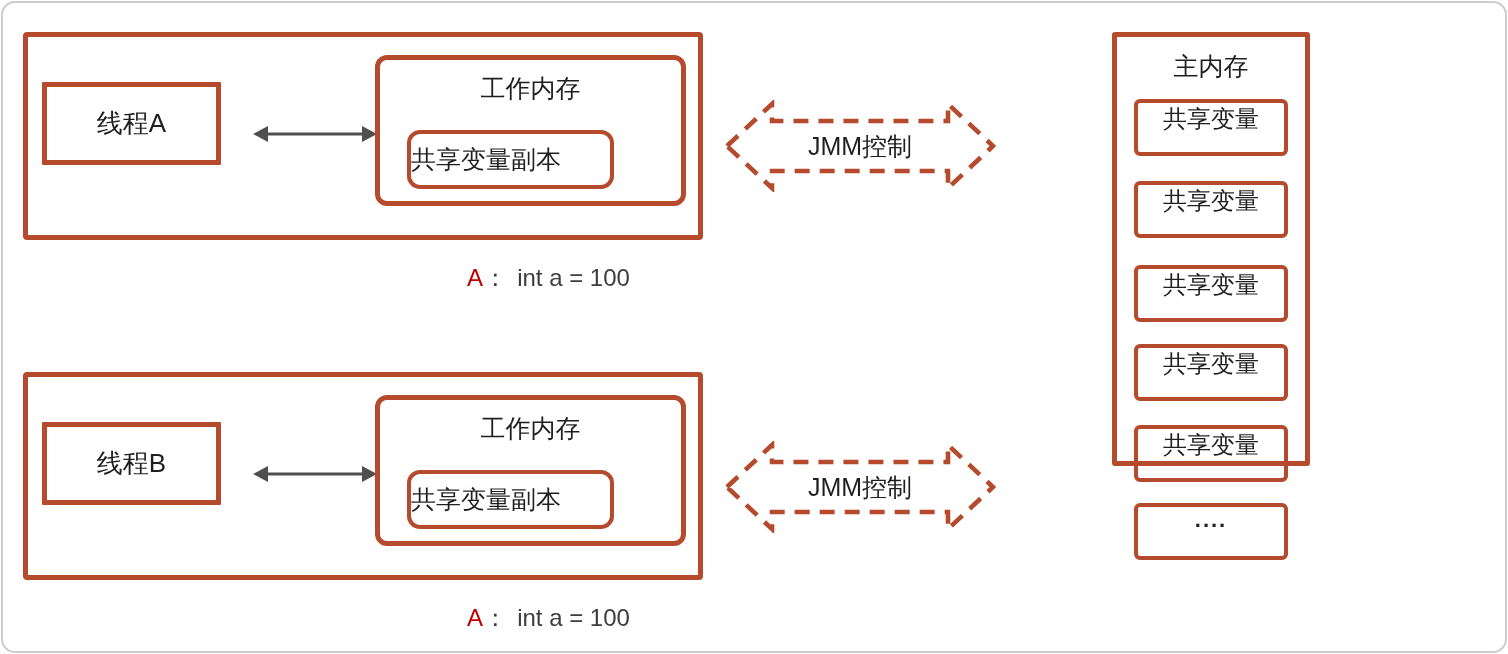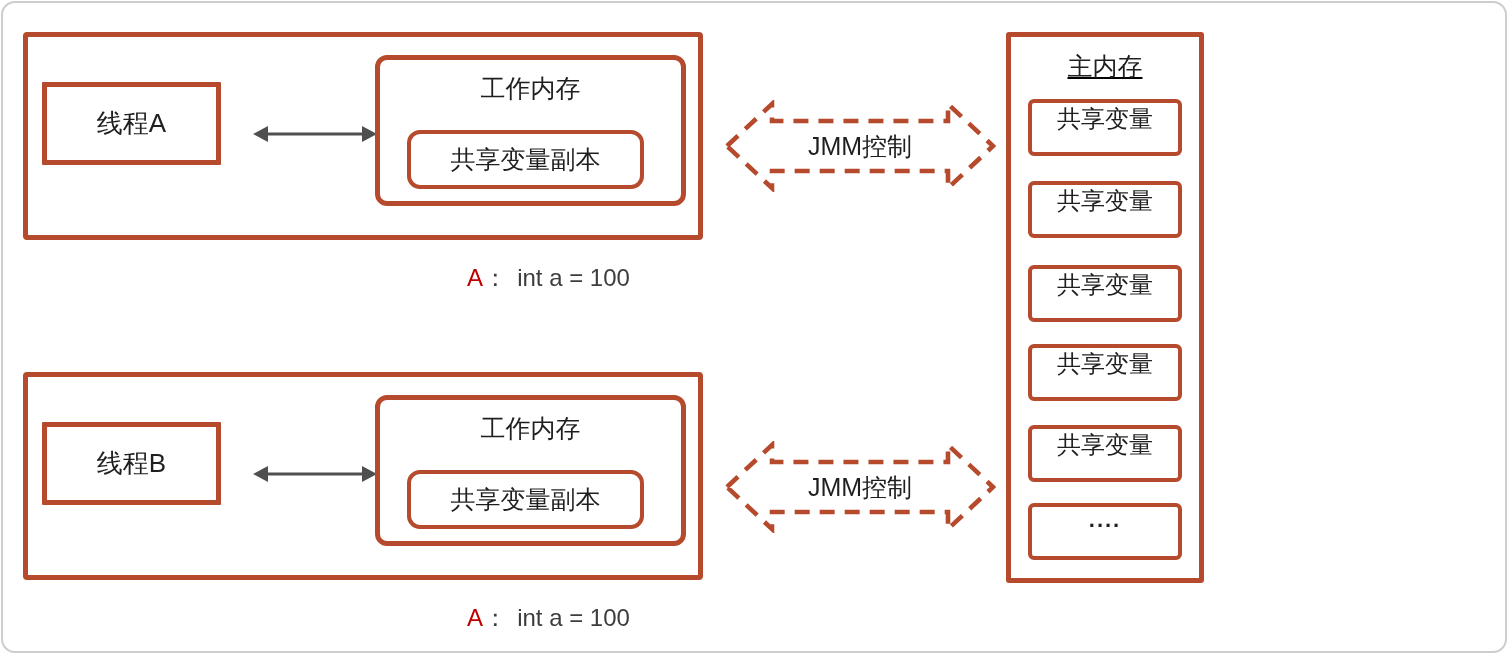--- a/index.html
+++ b/index.html
@@ -54,24 +54,24 @@
   .working-box{
     position:absolute;left:347px;top:18px;width:311px;height:151px;
     border:5px solid var(--box-border);
     border-radius:12px;
   }
   .working-label{
     margin-top:12px;text-align:center;
     font-size:25px;color:var(--label-text);
   }
   .copy-box{
-    position:absolute;left:27px;top:70px;width:237px;height:59px;
+    position:absolute;left:27px;top:70px;width:207px;height:59px;
     border:4px solid var(--box-border);
     border-radius:13px;
-    display:flex;align-items:center;justify-content:center;
+    display:flex;align-items:center;justify-content:flex-start;
     font-size:25px;color:var(--label-text);
   }
 
   .annotation{
     position:absolute;left:365px;top:225px;width:311px;
     text-align:center;
     font-size:24px;color:var(--annotation-value);
     white-space:nowrap;
   }
   .annotation .key{color:var(--annotation-key);}
@@ -91,24 +91,23 @@
     stroke-dasharray:15 10;
   }
   .jmm-label{
     position:absolute;inset:0;
     display:flex;align-items:center;justify-content:center;
     font-size:25px;color:var(--label-text);
   }
 
   
   .main-memory{
-    position:absolute;left:1006px;top:32px;width:198px;height:551px;
+    position:absolute;left:1112px;top:32px;width:198px;height:434px;
     border:5px solid var(--box-border);
     border-radius:3px;
-    text-decoration:underline;
   }
   .mm-title{
     margin-top:13px;text-align:center;
     font-size:25px;color:var(--label-text);
   }
   .var-box{
     position:absolute;left:17px;width:154px;height:57px;
     border:4px solid var(--box-border);
     border-radius:6px;
     display:flex;align-items:flex-start;justify-content:center;

